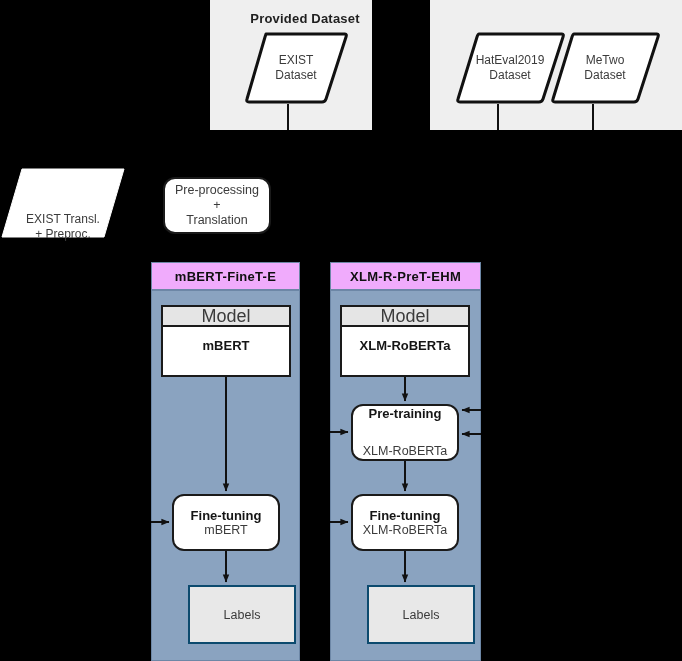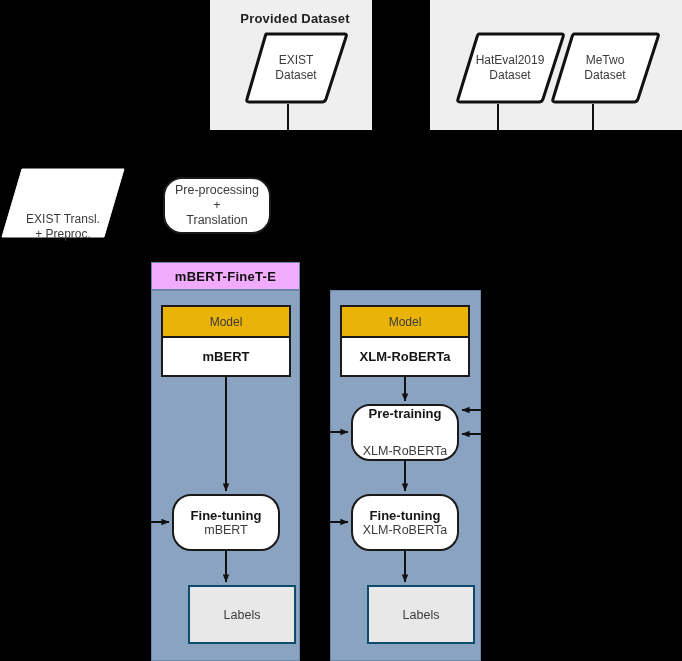--- a/index.html
+++ b/index.html
@@ -61,21 +61,21 @@
     line-height: 15px;
     color: #3b3b3b;
     text-align: center;
     z-index: 2;
   }
   
   .rbox {
     position: absolute;
     background: #ffffff;
     border: 2px solid #1a1a1a;
-    border-radius: 19px;
+    border-radius: 12px;
     box-sizing: border-box;
     display: flex;
     flex-direction: column;
     align-items: center;
     justify-content: center;
     text-align: center;
     font-size: 12.5px;
     line-height: 15px;
     color: #3b3b3b;
   }
@@ -102,27 +102,27 @@
   }
   .col-head-border { border: 1px solid #6d87a6; }
   
   .modelcard {
     position: absolute;
     border: 2px solid #1a1a1a;
     box-sizing: border-box;
     background: #ffffff;
   }
   .modelcard .mhead {
-    height: 31px;
-    background: #eab308;
+    height: 20px;
+    background: #e5e5e5;
     border-bottom: 2px solid #1a1a1a;
     display: flex;
     align-items: center;
     justify-content: center;
-    font-size: 12px;
+    font-size: 18px;
     color: #3b3b3b;
     box-sizing: border-box;
   }
   .modelcard .mbody {
     height: calc(100% - 31px);
     display: flex;
     align-items: center;
     justify-content: center;
     font-size: 13px;
     font-weight: bold;
@@ -156,21 +156,21 @@
     z-index: 5;
   }
 </style>
 </head>
 <body>
 
 <div class="canvas">
 
   <div class="group-panel" style="left:210px; top:0px; width:162px; height:130px;">
   </div>
-  <div class="group-title" style="left:214px; top:11px; width:162px;">Provided Dataset</div>
+  <div class="group-title" style="left:224px; top:11px; width:162px;">Provided Dataset</div>
 
   <div class="para" style="left:244px; top:31px; width:104px; height:74px;">
     <svg class="shape" viewBox="0 0 104 74" preserveAspectRatio="none">
       <path d="M 22 3 L 101 3 Q 103 3 102 6 L 82 68 Q 81 71 78 71 L 5 71 Q 2 71 3 68 L 21 6 Q 22 3 22 3 Z" fill="#ffffff" stroke="#111111" stroke-width="3" stroke-linejoin="round"></path>
     </svg>
     <div class="txt">
       <span>EXIST</span>
       <span>Dataset</span>
     </div>
   </div>
@@ -228,20 +228,21 @@
     <div class="mbody">mBERT</div>
   </div>
 
   <div class="rbox" style="left:172px; top:494px; width:108px; height:57px;">
     <span class="l1">Fine-tuning</span>
     <span class="l2">mBERT</span>
   </div>
 
   <div class="labelbox" style="left:172px; top:585px; width:108px; height:59px;">Labels</div>
 
+  <div class="column-head col-head-border" style="left:330px; top:262px; width:151px; height:28px;">XLM-R-PreT-EHM</div>
 
   <div class="column" style="left:330px; top:290px; width:151px; height:371px; border:1px solid #6d87a6;">
   </div>
 
   <div class="modelcard" style="left:340px; top:305px; width:130px; height:72px;">
     <div class="mhead">Model</div>
     <div class="mbody">XLM-RoBERTa</div>
   </div>
 
   <div class="rbox" style="left:351px; top:404px; width:108px; height:57px;justify-content:space-between;">

